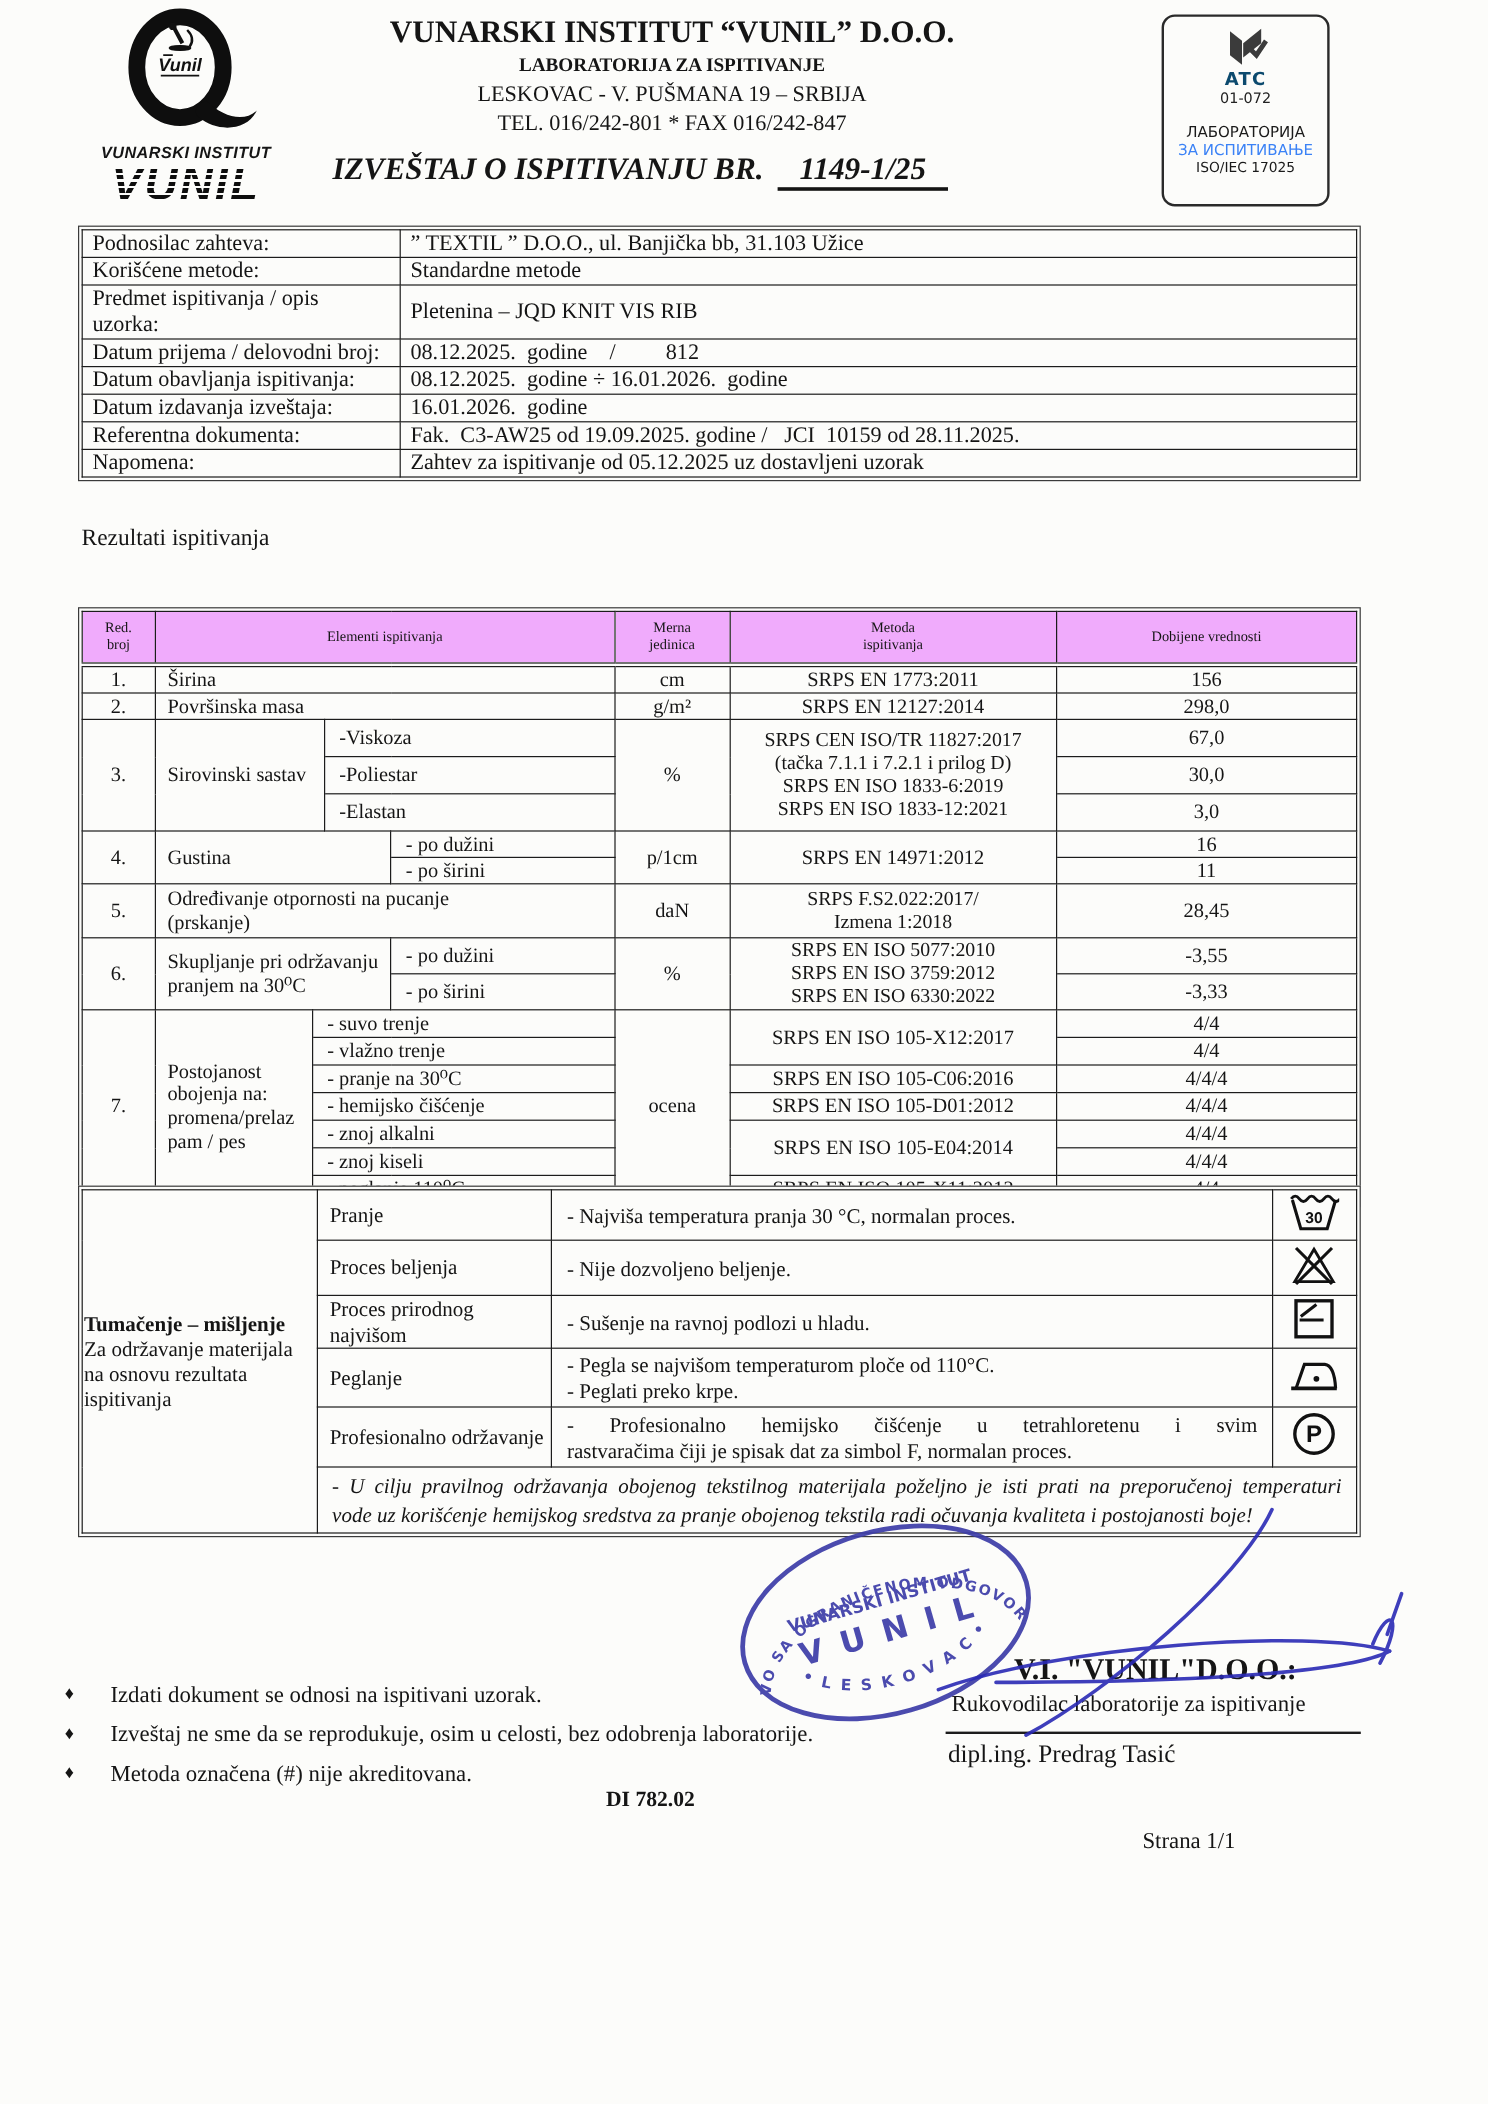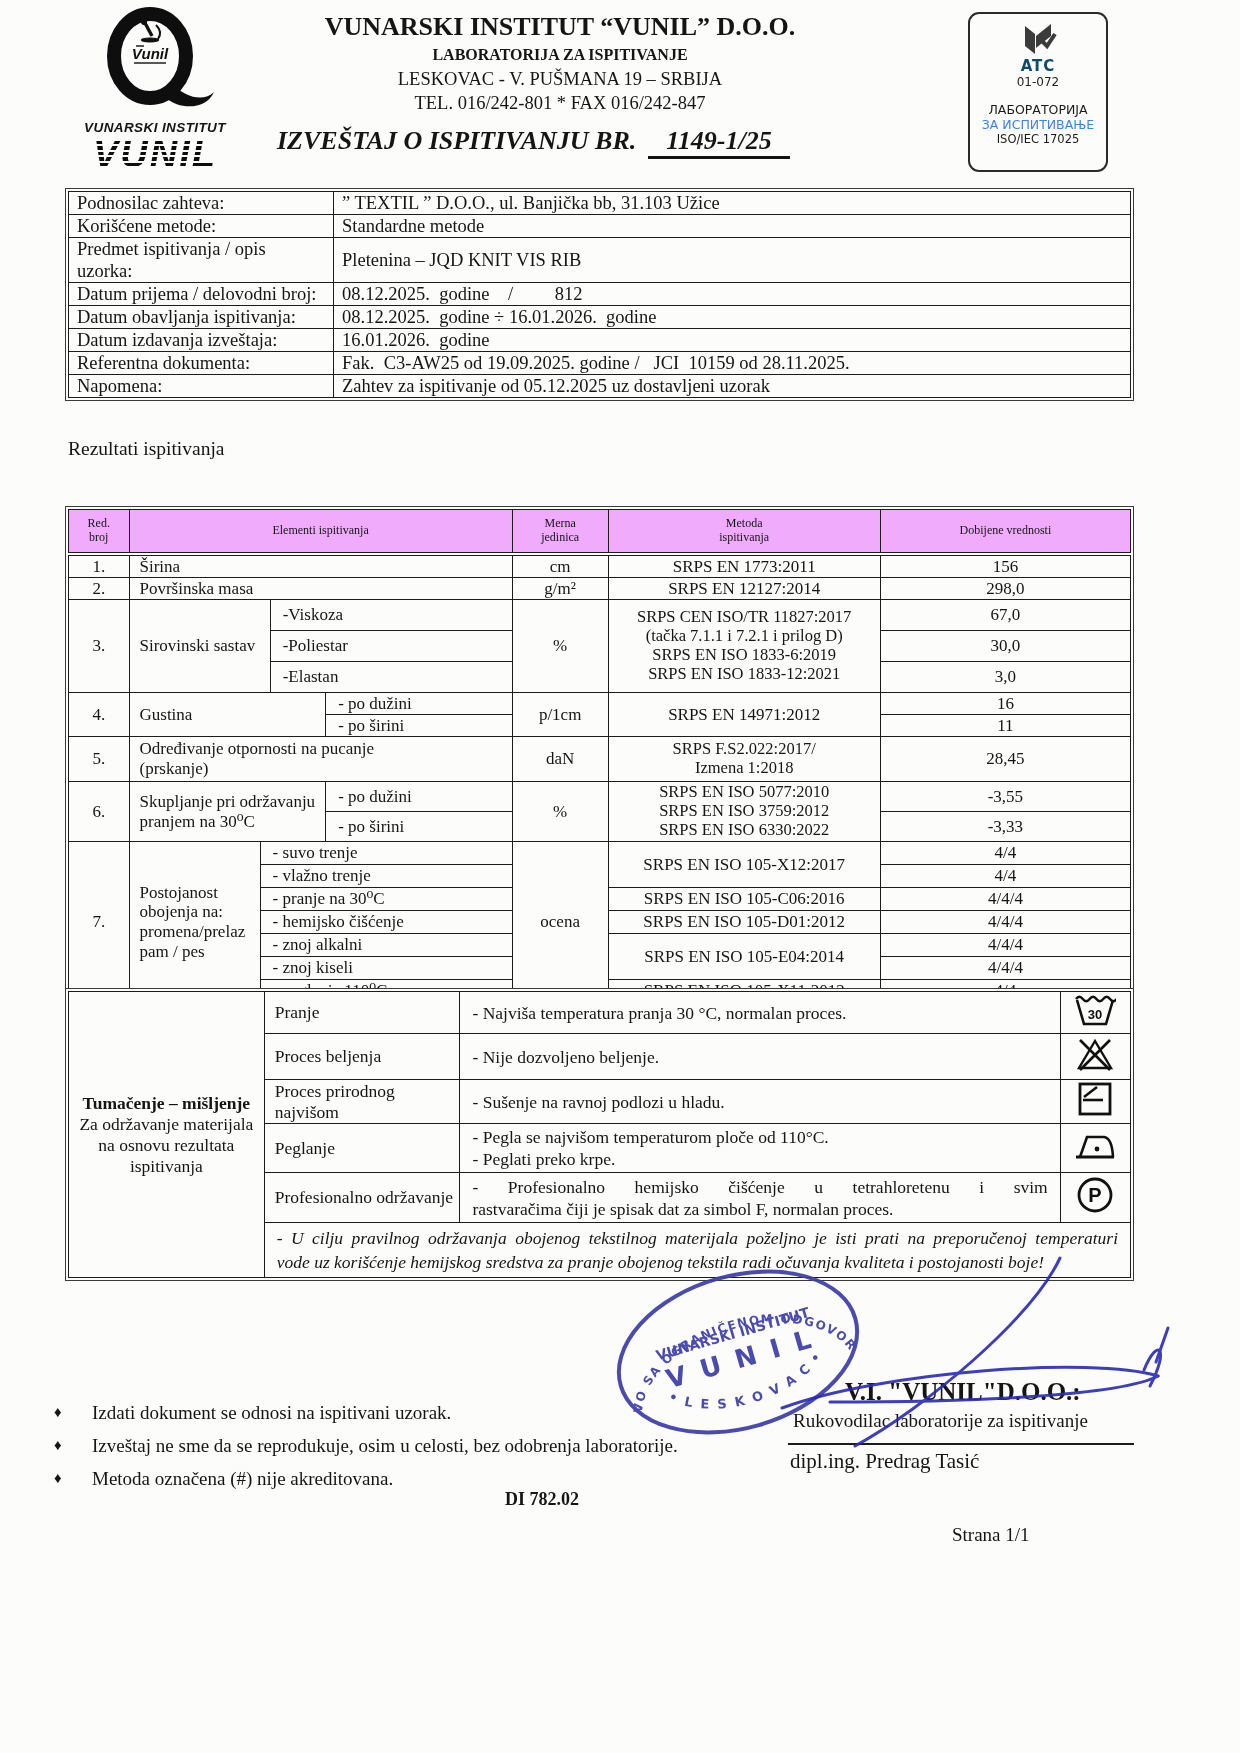--- a/index.html
+++ b/index.html
@@ -57,21 +57,21 @@
   .c-sub{text-align:left !important;padding-left:12px !important;}
   .c-meth{font-size:16.5px !important;}
   .h21 td{height:21px;}
   .h30 td{height:30px;}
   .h44 td{height:44px;}
   .h29 td{height:29px;}
   .h22 td{height:22px;}
 
   .interp-wrap{position:absolute;left:65px;top:988px;width:1063px;}
   .interp-table td{font-size:17.5px;}
-  .i-label{text-align:center;font-size:17px;line-height:21px;}
+  .i-label{text-align:left;font-size:17px;line-height:21px;}
   .i-label .b{font-weight:bold;}
   .i-proc{text-align:left;padding:0 6px 0 10px;}
   .i-desc{text-align:left;padding:2px 12px;font-size:18px;line-height:22px;}
   .i-sym{text-align:center;padding:0;}
   .i-note{font-style:italic;font-size:17.5px;line-height:24px;padding:3px 12px;}
   .jl{text-align:justify;text-align-last:justify;}
 
   
   .bullets{position:absolute;left:48px;top:1396px;width:700px;font-size:19px;}
   .bullet-row{display:flex;line-height:33px;}

